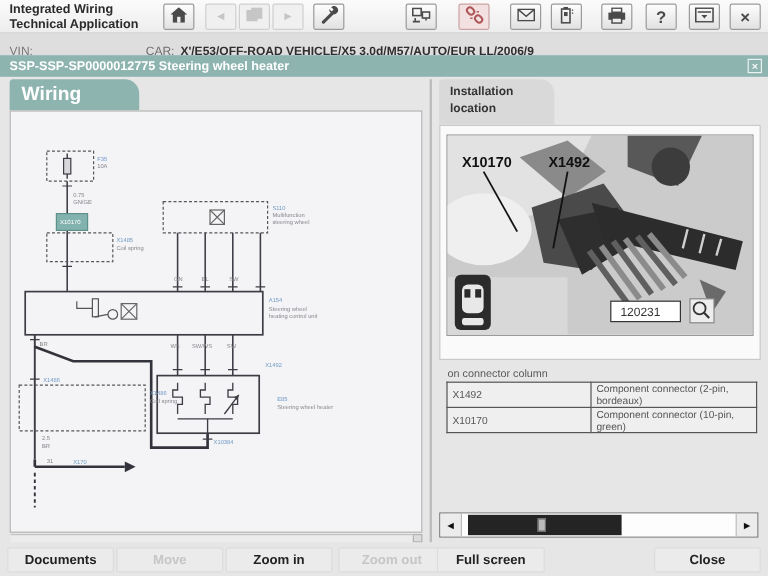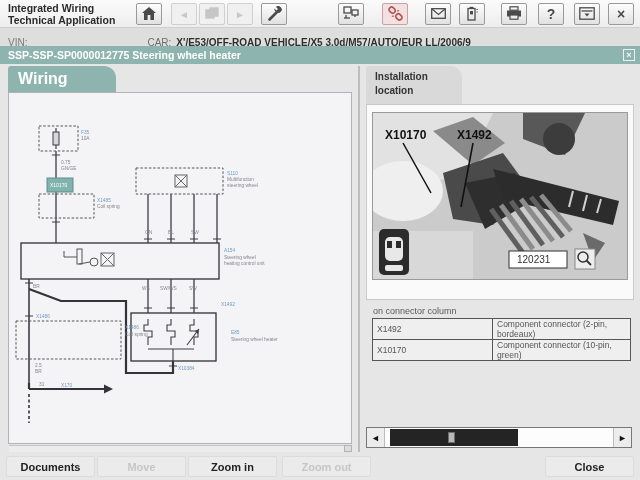--- a/index.html
+++ b/index.html
@@ -17,24 +17,24 @@
           display:flex; align-items:center; justify-content:center;
           font-size:11px; color:#4a4a4a; padding:0; }
   .tbtn.dis { border-color:#cfcfcf; background:#f0f0f0; color:#c6c6c6; }
   .tbtn.dis svg * { stroke:#c6c6c6 !important; fill:#c6c6c6 !important; }
   .tbtn.red { background:#f3e0e0; border-color:#c9a2a2; }
   .glyph { font-size:10px; font-weight:bold; }
   .glyph.big { font-size:14px; }
 
   
   .vinbar { position:absolute; left:0; top:28px; width:640px; height:33px; background:#dedede;
-            border-bottom:5px solid #0369a1; font-size:10px; color:#7a7a7a;
+            border-bottom:3px solid #0369a1; font-size:10px; color:#7a7a7a;
             display:flex; align-items:center; }
   .vinbar .vin { margin-left:8px; }
-  .vinbar .car { margin-left:120px; color:#6e6e6e; }
+  .vinbar .car { margin-left:94px; color:#6e6e6e; }
   .vinbar .carval { margin-left:5px; color:#2e2e2e; font-weight:bold; }
 
   
   .titlebar { position:absolute; left:0; top:46px; width:640px; height:18px; background:#8eb4b0;
               color:#fff; font-size:10.5px; font-weight:bold; display:flex; align-items:center; }
   .titlebar span { margin-left:8px; }
   .tclose { position:absolute; right:5px; top:3px; width:12px; height:12px; border:1px solid #e9f2f1;
             color:#f3f8f7; font-size:9px; line-height:10px; text-align:center; font-weight:bold; }
 
   
@@ -410,16 +410,17 @@
       </div>
     </div>
     <div class="harrow">►</div>
   </div>
 
   <div class="footer">
     <button class="fbtn" style="left:6px;   width:89px">Documents</button>
     <button class="fbtn dis" style="left:97px;  width:89px">Move</button>
     <button class="fbtn" style="left:188px; width:89px">Zoom in</button>
     <button class="fbtn dis" style="left:282px; width:89px">Zoom out</button>
+    <button class="fbtn" style="left:364px; width:90px">Full screen</button>
     <button class="fbtn" style="left:545px; width:89px">Close</button>
   </div>
 
 </div>
 
 </body></html>

